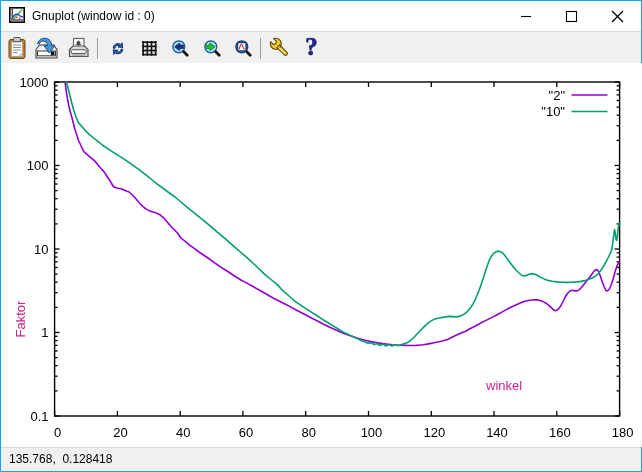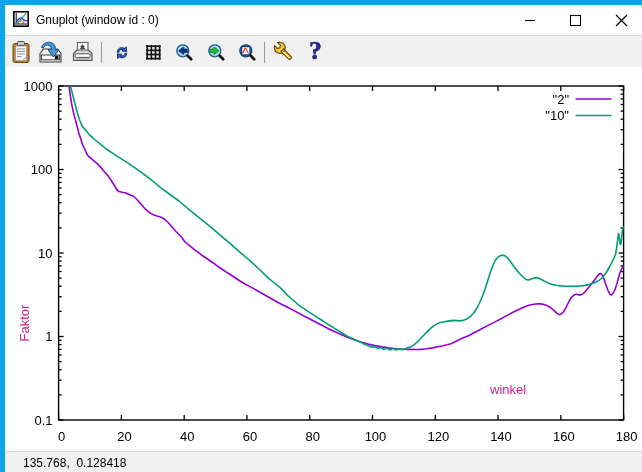--- a/index.html
+++ b/index.html
@@ -1,24 +1,24 @@
 <!DOCTYPE html>
 <html><head><meta charset="utf-8"><style>
 *{margin:0;padding:0;box-sizing:border-box}
 html,body{width:642px;height:472px;overflow:hidden;font-family:"Liberation Sans",sans-serif;background:#fff}
-#win{position:relative;width:642px;height:472px;border:5px solid #0ea5e9;background:#fff}
+#win{position:relative;width:642px;height:472px;border:1px solid #0ea5e9;background:#fff}
 #title{position:absolute;left:0;top:0;width:640px;height:30px;background:#fff}
 .gic{position:absolute;left:8px;top:6px}
 #title span{position:absolute;left:31px;top:0;line-height:30px;font-size:12px;color:#000}
 .wb{position:absolute;right:0;top:0}
 #tbar{position:absolute;left:0;top:30px;width:640px;height:32px;background:#f0f0f0;border-top:1px solid #d9d9d9}
 .ic{position:absolute}
 .sep{position:absolute;top:6px;width:1px;height:21px;background:#9a9a9a}
 #plot{position:absolute;left:0;top:62px;background:#fff}
-#sbar{position:absolute;left:0;top:446px;width:640px;height:24px;background:#f0f0f0;border-top:1px solid #d9d9d9;font-size:12px;color:#000;line-height:23px;padding-left:18px}
+#sbar{position:absolute;left:0;top:446px;width:640px;height:24px;background:#f0f0f0;border-top:1px solid #d9d9d9;font-size:12px;color:#000;line-height:23px;padding-left:8px}
 </style></head>
 <body>
 <div id="win">
 <div id="title">
       <svg class="gic" width="16" height="16" viewBox="0 0 16 16">
 <rect x="0.8" y="0.8" width="14.4" height="14.4" fill="#fff" stroke="#000" stroke-width="1.6"></rect>
 <line x1="3.2" y1="2" x2="3.2" y2="13.5" stroke="#000" stroke-width="1"></line>
 <line x1="2" y1="13" x2="14" y2="13" stroke="#000" stroke-width="1"></line>
 <path d="M3,13.5 L13,2.5" stroke="#3fbf5f" stroke-width="1.6" fill="none"></path>
 <path d="M3,11.5 C6,6 8.5,6.5 10.5,8.5 C12,10 13,10.5 14,9.5" stroke="#2633cc" stroke-width="1.3" fill="none"></path>

